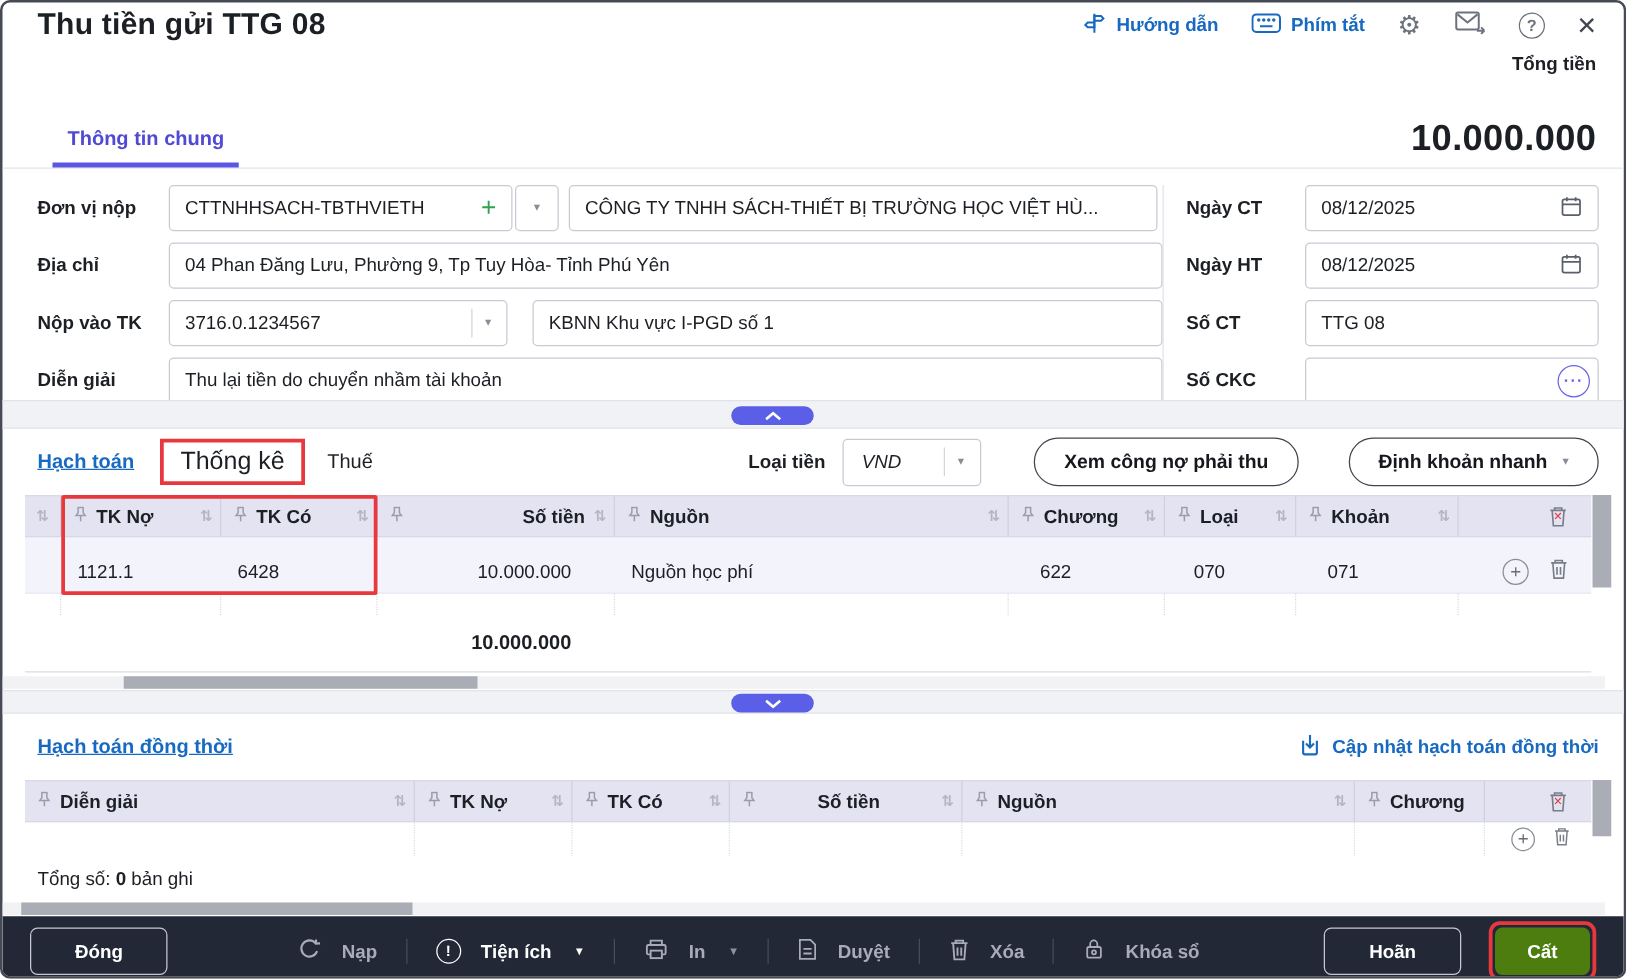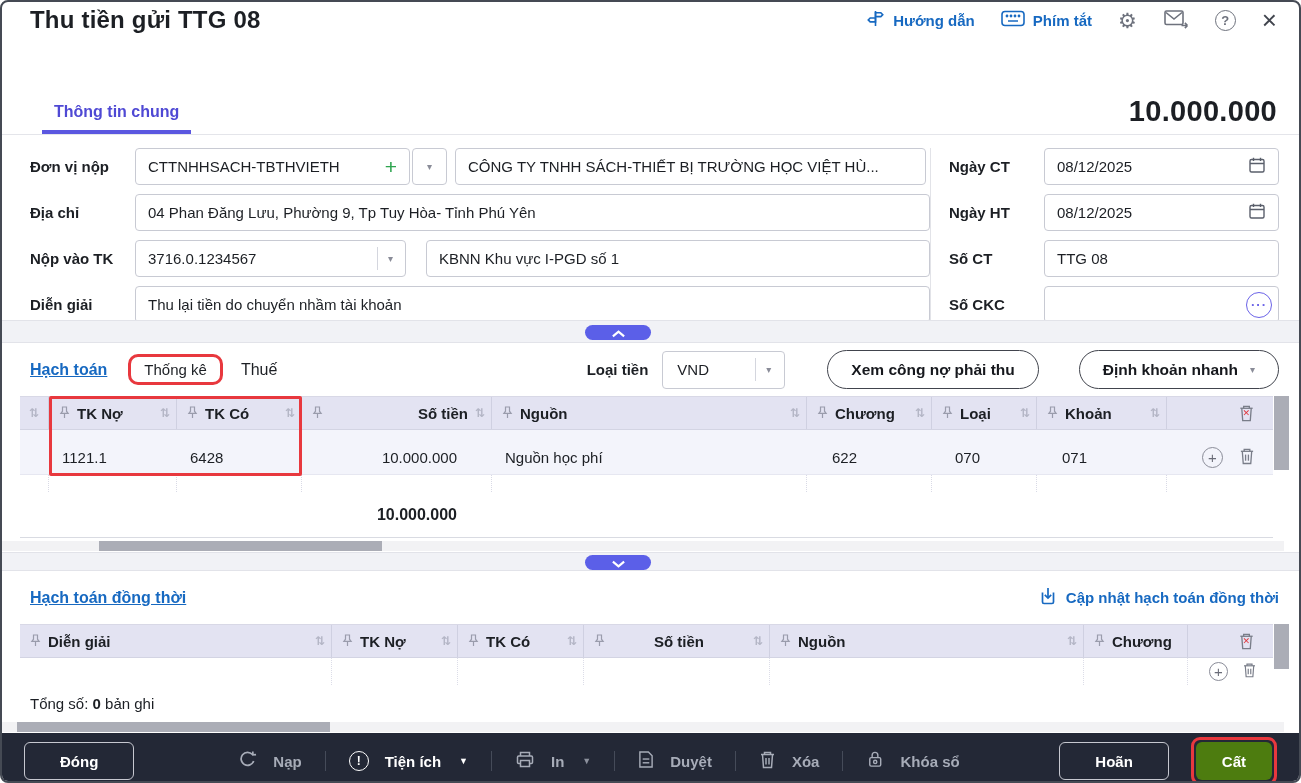--- a/index.html
+++ b/index.html
@@ -44,25 +44,25 @@
   
   .band { background:#F1F2F6; border-top:1px solid #E2E3E9; border-bottom:1px solid #E2E3E9; position:relative; flex:none;}
   .band1 { height:23px; } .band2 { height:19px; }
   .pill { position:absolute; left:583px; width:66px; height:15px; background:#5B5FE8; border-radius:8px;
           display:flex; align-items:center; justify-content:center; cursor:pointer; }
   .band1 .pill { top:4px; } .band2 .pill { top:2px; }
 
   
   .acc-row { height:53px; display:flex; align-items:center; padding:0 20px 0 28px; flex:none;}
   .acc-tab-link { color:#1769C1; font-weight:bold; font-size:16px; text-decoration:underline; cursor:pointer;}
-  .annot-tab { border:3px solid #E8383E; border-radius:10px; padding:4px 13px; margin-left:21px; font-size:15px; cursor:pointer;}
+  .annot-tab { border:3px solid #E8383E; border-radius:0; padding:4px 13px; margin-left:21px; font-size:20px; cursor:pointer;}
   .acc-tab { margin-left:18px; font-size:16px; cursor:pointer; }
   .cur-lbl { margin-left:auto; font-weight:bold; font-size:15px; }
-  .cur-sel { margin-left:14px; width:123px; height:38px; border:1px solid #C8CAD3; border-radius:4px;
-             display:flex; align-items:center; padding:0 0 0 14px; font-size:15px; cursor:pointer;}
+  .cur-sel { margin-left:14px; width:111px; height:38px; border:1px solid #C8CAD3; border-radius:4px;
+             display:flex; align-items:center; padding:0 0 0 14px; font-size:15px; cursor:pointer;font-style:italic;}
   .pill-btn { height:39px; border:1.5px solid #41444d; border-radius:20px; background:#fff; font-size:15.5px;
               font-weight:bold; display:flex; align-items:center; justify-content:center; padding:0 23px;
               cursor:pointer; color:#16181d; font-family:inherit;}
 
   
   .tbl { margin-left:18px; width:1253px; position:relative; flex:none;}
   .t-head { display:flex; background:#E3E3F2; border-top:1px solid #D8D8E6; border-bottom:1px solid #D3D4E3; height:34px; }
   .th { display:flex; align-items:center; gap:7px; padding:0 6px 0 10px; border-right:1px solid #CFD0E1;
         font-weight:bold; font-size:15px; }
   .th:last-child { border-right:none; }
@@ -147,20 +147,21 @@
         <span>
           <svg width="26" height="21" viewBox="0 0 26 21" fill="none" stroke="#6E727D" stroke-width="1.6">
             <rect x="2" y="3" width="18" height="13.5" rx="1.5"></rect>
             <path d="M3 4.5l8 6.5 8-6.5"></path>
             <path d="M18.5 17.5h6M24.5 17.5l-2.6-2.6M24.5 17.5l-2.6 2.6"></path>
           </svg></span>
         <span class="qmark">?</span>
         <span class="xclose">×</span>
       </div>
     </div>
+    <div class="hdr-row2">Tổng tiền</div>
     <div class="hdr-row3">
       <div class="tab-general">Thông tin chung</div>
       <div class="big-total">10.000.000</div>
     </div>
   </div>
 
   <div class="form">
     <div class="form-left">
       <div class="frow">
         <div class="flbl">Đơn vị nộp</div>

